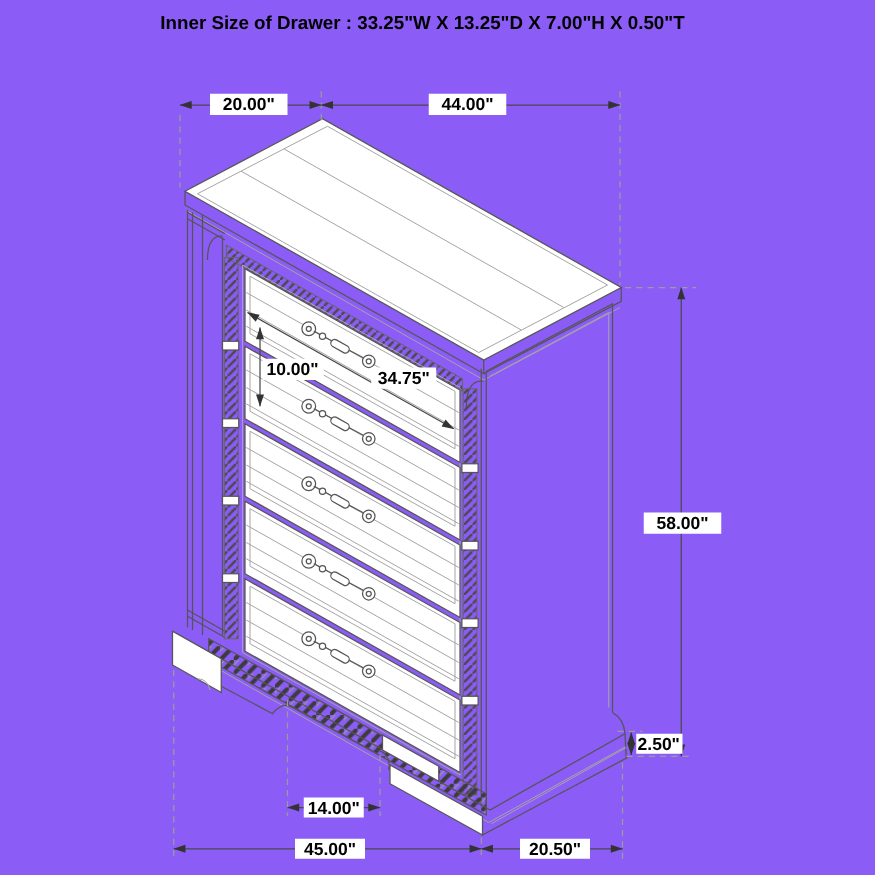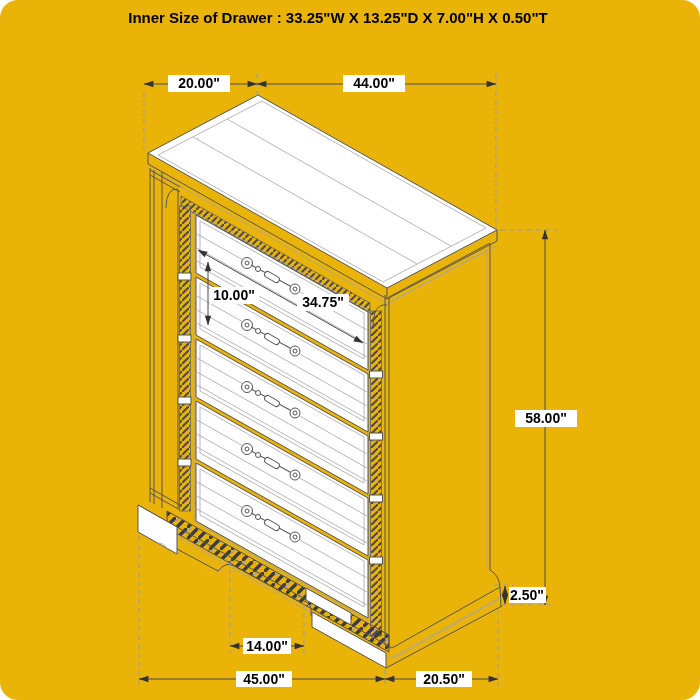--- a/index.html
+++ b/index.html
@@ -1,17 +1,17 @@
 <!DOCTYPE html>
 <html><head>
 <meta charset="utf-8">
 <style>
   html,body{margin:0;padding:0;background:#fff;}
-  #stage{position:relative;width:700px;height:700px;background:#eab308;overflow:hidden;
-         font-family:"Liberation Sans",sans-serif;border-radius:18px;}
+  #stage{position:relative;width:700px;height:700px;background:#8b5cf6;overflow:hidden;
+         font-family:"Liberation Sans",sans-serif;}
   svg{position:absolute;left:0;top:0;}
   .dimtxt{font-family:"Liberation Sans",sans-serif;font-size:14px;font-weight:bold;fill:#000;}
   .titletxt{font-family:"Liberation Sans",sans-serif;font-size:15px;font-weight:bold;fill:#000;}
   .oln{stroke:#555;stroke-width:1;fill:none;}
   .olnw{stroke:#555;stroke-width:1;fill:#fff;}
   .lt{stroke:#a5a5a5;stroke-width:0.8;fill:none;}
   .dim{stroke:#4a4a4a;stroke-width:1;fill:none;}
   .ext{stroke:#9b9b9b;stroke-width:1;fill:none;stroke-dasharray:5 4;}
   .lblbg{fill:#fff;}
 </style>

